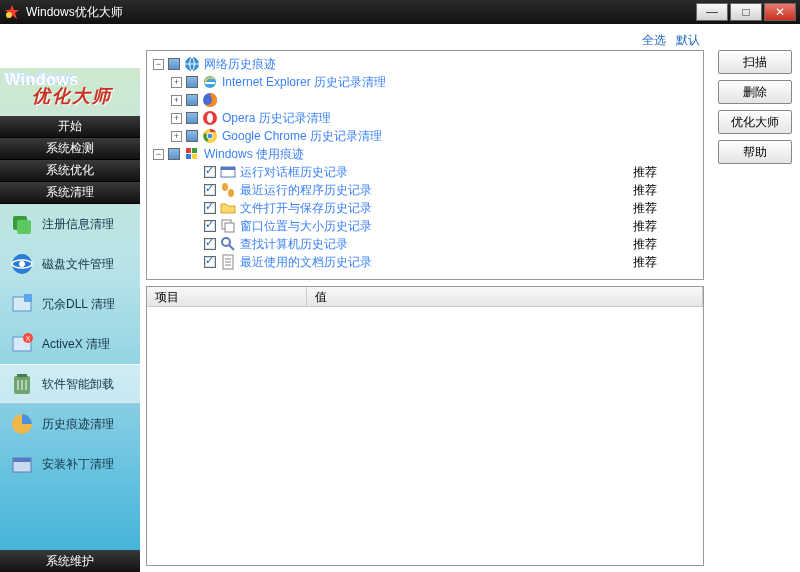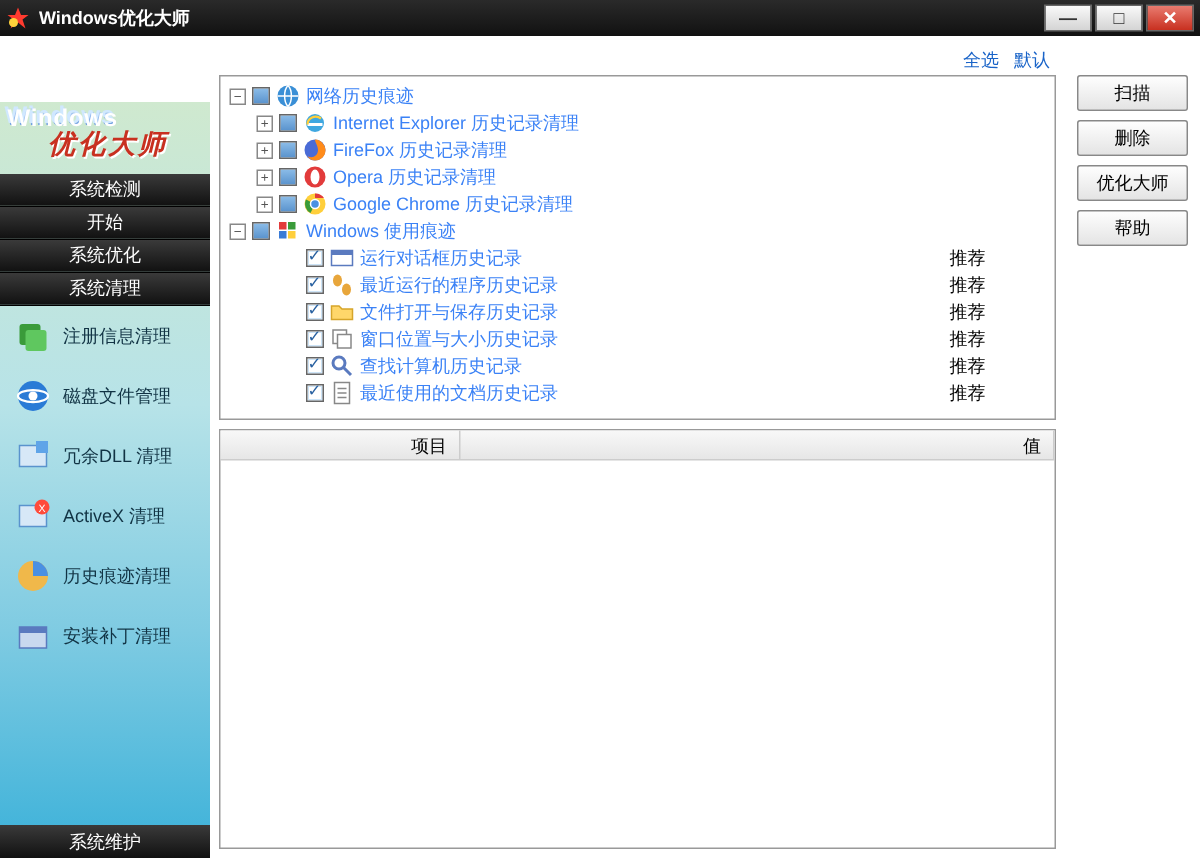--- a/index.html
+++ b/index.html
@@ -1,19 +1,19 @@
 <!DOCTYPE html>
 <html><head>
 <meta charset="utf-8">
 <style>
 * { margin: 0; padding: 0; box-sizing: border-box; font-family: "Microsoft YaHei", "SimSun", sans-serif; }
 body { width: 800px; height: 572px; overflow: hidden; background: #fff; }
 
 
-.titlebar { height: 24px; background: linear-gradient(#2a2a2a, #111); display: flex; align-items: center; padding: 0 4px; color: #fff; font-size: 12px; font-weight: bold; }
+.titlebar { height: 24px; background: linear-gradient(#2a2a2a, #111); display: flex; align-items: center; padding: 0 4px; color: #fff; font-size: 12px; }
 .titlebar .app-icon { width: 16px; height: 16px; margin-right: 6px; display: inline-flex; }
 .titlebar .title { flex: 1; }
 .window-btns { display: flex; gap: 2px; }
 .window-btn { width: 32px; height: 18px; display: flex; align-items: center; justify-content: center; border: 1px solid #666; }
 .window-btn.min { background: linear-gradient(#f9f9f9,#d4d4d4); color:#333; }
 .window-btn.max { background: linear-gradient(#f9f9f9,#d4d4d4); color:#333; }
 .window-btn.close { background: linear-gradient(#e97b6f,#c83020); color:#fff; }
 
 
 .app-body { display: flex; height: calc(572px - 24px); }
@@ -43,21 +43,21 @@
 .chk { width:12px; height:12px; border:1px solid #666; display:inline-block; background:#fff; position:relative; box-shadow: inset 0 0 0 1px #cde4f7; }
 .chk.on::after { content:"✓"; position:absolute; top:-3px; left:0; font-size:11px; color:#2860a0; }
 .chk.filled { background: linear-gradient(#8bbce8,#5a93cd); box-shadow:none; }
 .ticon { width:16px; height:16px; display:inline-flex; }
 .tree-label { color:#3b82f6; }
 .rec { margin-left:auto; padding-right:40px; color:#000; }
 .ind0 { padding-left: 0px; }
 .ind1 { padding-left: 18px; }
 .ind2 { padding-left: 36px; }
 
-.result-box { border:1px solid #999; margin-top:6px; flex:1; background:#fff; display:flex; flex-direction:column;text-align:right; }
+.result-box { border:1px solid #999; margin-top:6px; flex:1; background:#fff; display:flex; flex-direction:column; }
 .result-head { height:20px; display:flex; background:linear-gradient(#f8f8f8,#e6e6e6); border-bottom:1px solid #ccc; font-size:12px; }
 .result-col { border-right:1px solid #ccc; padding:2px 8px; }
 .result-body { flex:1; overflow-y:scroll; }
 
 
 .right-col { width: 90px; padding: 26px 8px 8px; display:flex; flex-direction:column; gap:6px; }
 .action-btn { height: 24px; border:1px solid #888; background: linear-gradient(#fefefe,#e4e4e4); font-size:12px; border-radius:2px; cursor:pointer; }
 
 svg { display:block; }
 </style>
@@ -79,22 +79,22 @@
   </div>
 </div>
 
 <div class="app-body">
 
   <div class="sidebar">
     <div class="sidebar-logo">
       <div class="logo-line1">Windows</div>
       <div class="logo-line2">优化大师</div>
     </div>
+    <div class="nav-tab">开始</div>
     <div class="nav-tab">系统检测</div>
-    <div class="nav-tab">开始</div>
     <div class="nav-tab">系统优化</div>
     <div class="nav-tab">系统清理</div>
     <div class="nav-list" id="nav-list">
         <div class="nav-item">
           <span class="nav-icon">
             <svg viewBox="0 0 24 24">
               <rect x="3" y="4" width="14" height="14" fill="#3a9b3a" rx="2"></rect>
               <rect x="7" y="8" width="14" height="14" fill="#5fc75f" rx="2"></rect>
             </svg>
           </span>
@@ -121,20 +121,32 @@
         </div>
         <div class="nav-item">
           <span class="nav-icon">
             <svg viewBox="0 0 24 24">
               <rect x="3" y="5" width="18" height="14" fill="#d7e8f7" stroke="#5a93cd"></rect>
               <circle cx="18" cy="6" r="5" fill="#ff4b3b"></circle>
               <text x="18" y="9" font-size="7" text-anchor="middle" fill="#fff">X</text>
             </svg>
           </span>
           <span>ActiveX 清理</span>
+        </div>
+        <div class="nav-item active">
+          <span class="nav-icon">
+            <svg viewBox="0 0 24 24">
+              <rect x="4" y="4" width="16" height="18" fill="#6fa56f" rx="2"></rect>
+              <rect x="7" y="2" width="10" height="3" fill="#4a7a4a"></rect>
+              <line x1="8" y1="8" x2="8" y2="18" stroke="#fff"></line>
+              <line x1="12" y1="8" x2="12" y2="18" stroke="#fff"></line>
+              <line x1="16" y1="8" x2="16" y2="18" stroke="#fff"></line>
+            </svg>
+          </span>
+          <span>软件智能卸载</span>
         </div>
         <div class="nav-item">
           <span class="nav-icon">
             <svg viewBox="0 0 24 24">
               <circle cx="12" cy="12" r="10" fill="#f0b84a"></circle>
               <path d="M12 2 A10 10 0 0 1 22 12 L12 12 Z" fill="#4a90e2"></path>
             </svg>
           </span>
           <span>历史痕迹清理</span>
         </div>
@@ -184,21 +196,20 @@
           </div>
           <div class="tree-row ind1">
             <span class="exp">+</span>
             <span class="chk filled"></span>
             <span class="ticon">
               <svg viewBox="0 0 16 16">
                 <circle cx="8" cy="8" r="7" fill="#4a6bd6"></circle>
                 <path d="M8 1c5 0 7 5 7 7 0 4-3 7-7 7-2 0-4-1-5-3 3 2 7 0 7-4 0-3-2-5-2-7z" fill="#ff8b1a"></path>
               </svg>
             </span>
-            <span class="tree-label">FireFox 历史记录清理</span>
           </div>
           <div class="tree-row ind1">
             <span class="exp">+</span>
             <span class="chk filled"></span>
             <span class="ticon">
               <svg viewBox="0 0 16 16">
                 <ellipse cx="8" cy="8" rx="7" ry="7" fill="#e23b3b"></ellipse>
                 <ellipse cx="8" cy="8" rx="3" ry="5" fill="#fff"></ellipse>
               </svg>
             </span>

